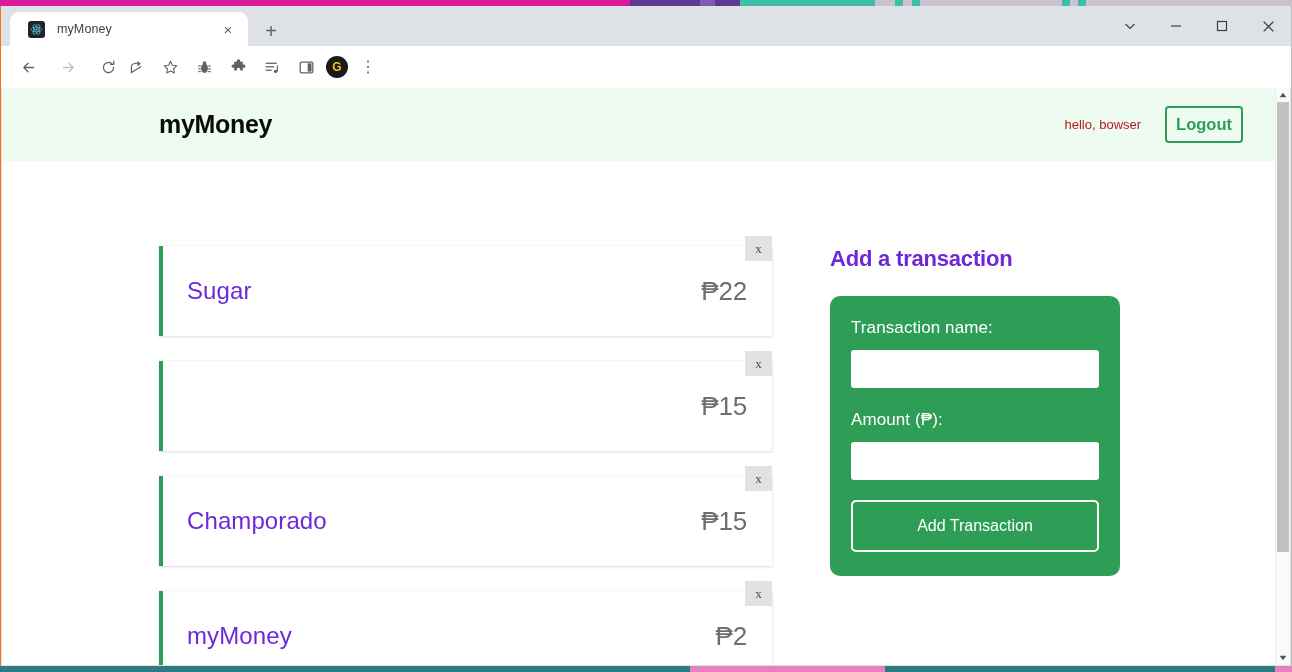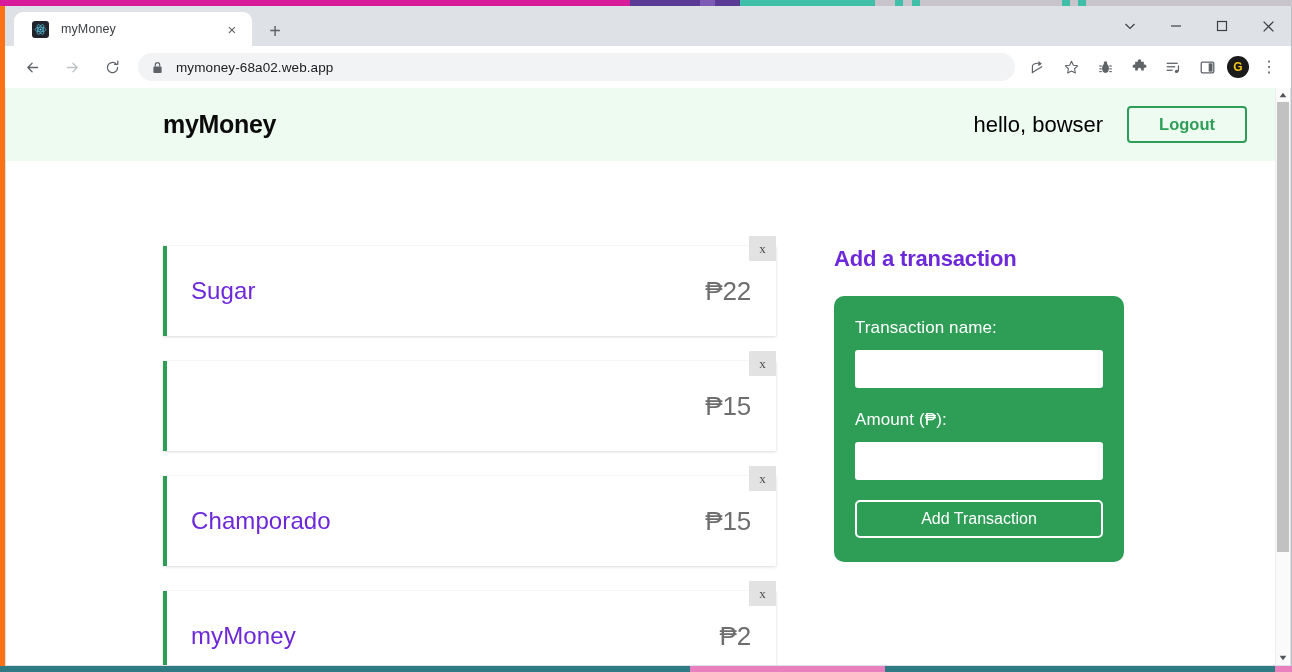--- a/index.html
+++ b/index.html
@@ -50,21 +50,21 @@
     background: #e87fbf;
   }
 
   
   #browser-window {
     position: absolute;
     left: 0; top: 6px;
     width: 1292px;
     height: 660px;
     background: #dee1e6;
-    border-left: 5px solid #f97316;
+    border-left: 1px solid #f97316;
     border-right: 1px solid #b9bdc2;
     box-sizing: border-box;
   }
 
   
   #tab-strip {
     position: absolute;
     left: 0; top: 0;
     width: 100%;
     height: 40px;
@@ -224,33 +224,33 @@
     font-weight: bold;
     color: #0b0b0b;
     letter-spacing: -0.3px;
   }
   #app-header-right {
     margin-left: auto;
     display: flex;
     align-items: center;
   }
   #greeting {
-    font-size: 22px;
-    color: #000000;
+    font-size: 13px;
+    color: #b91c1c;
     margin-right: 24px;
   }
   #logout-button {
     border: 2px solid #2e9e56;
     color: #2e9e56;
     background: transparent;
     font-size: 16.5px;
     font-weight: bold;
     font-family: "Liberation Sans", sans-serif;
     border-radius: 4px;
-    padding: 8px 30px;
+    padding: 8px 9px;
     line-height: 1;
   }
 
   
   #main {
     display: flex;
     padding-top: 85px;
   }
   #transactions-column {
     width: 613px;
@@ -333,21 +333,21 @@
     font-size: 15px;
     font-family: "Liberation Sans", sans-serif;
     padding: 0 9px;
     margin-bottom: 22px;
     outline: none;
   }
   #amount-input { margin-bottom: 20px; }
   #add-transaction-button {
     display: block;
     width: 100%;
-    height: 38px;
+    height: 52px;
     background: transparent;
     border: 2px solid #ffffff;
     border-radius: 5px;
     color: #ffffff;
     font-size: 16px;
     font-family: "Liberation Sans", sans-serif;
     line-height: 1;
   }
 
   
@@ -441,29 +441,20 @@
           <path d="M4 10 H15 M10.5 5 L15.5 10 L10.5 15" stroke="currentColor" stroke-width="1.5" fill="none" stroke-linecap="round" stroke-linejoin="round"></path>
         </svg>
     </div>
     <div class="nav-btn" id="nav-reload">
       <svg width="17" height="17" viewBox="0 0 20 20">
         <path d="M16 10 A6 6 0 1 1 13.8 5.4" stroke="currentColor" stroke-width="1.5" fill="none" stroke-linecap="round"></path>
         <path d="M16.2 2.4 L16.2 6.2 L12.4 6.2" stroke="currentColor" stroke-width="1.5" fill="none" stroke-linecap="round" stroke-linejoin="round"></path>
       </svg>
     </div>
 
-    <div id="omnibox">
-      <span id="lock-icon">
-        <svg width="11" height="13" viewBox="0 0 12 14">
-          <rect x="1.5" y="6" width="9" height="7" rx="1.2" fill="currentColor"></rect>
-          <path d="M3.6 6 V4.1 a2.4 2.4 0 0 1 4.8 0 V6" stroke="currentColor" stroke-width="1.25" fill="none"></path>
-        </svg>
-      </span>
-      <span id="omnibox-url" title="Search Google or type a URL">mymoney-68a02.web.app</span>
-    </div>
 
     <div class="tb-icon">
       <svg width="17" height="17" viewBox="0 0 20 20">
         <path d="M4 16 V9 C4 6 7.5 5 11 5" stroke="currentColor" stroke-width="1.4" fill="none" stroke-linecap="round"></path>
         <path d="M4 16 L15 9" stroke="currentColor" stroke-width="1.4" fill="none" stroke-linecap="round"></path>
         <path d="M11 2.4 L15.2 5.6 L11 8.6 Z" fill="currentColor"></path>
       </svg>
     </div>
     <div class="tb-icon">
       <svg width="17" height="17" viewBox="0 0 20 20">

